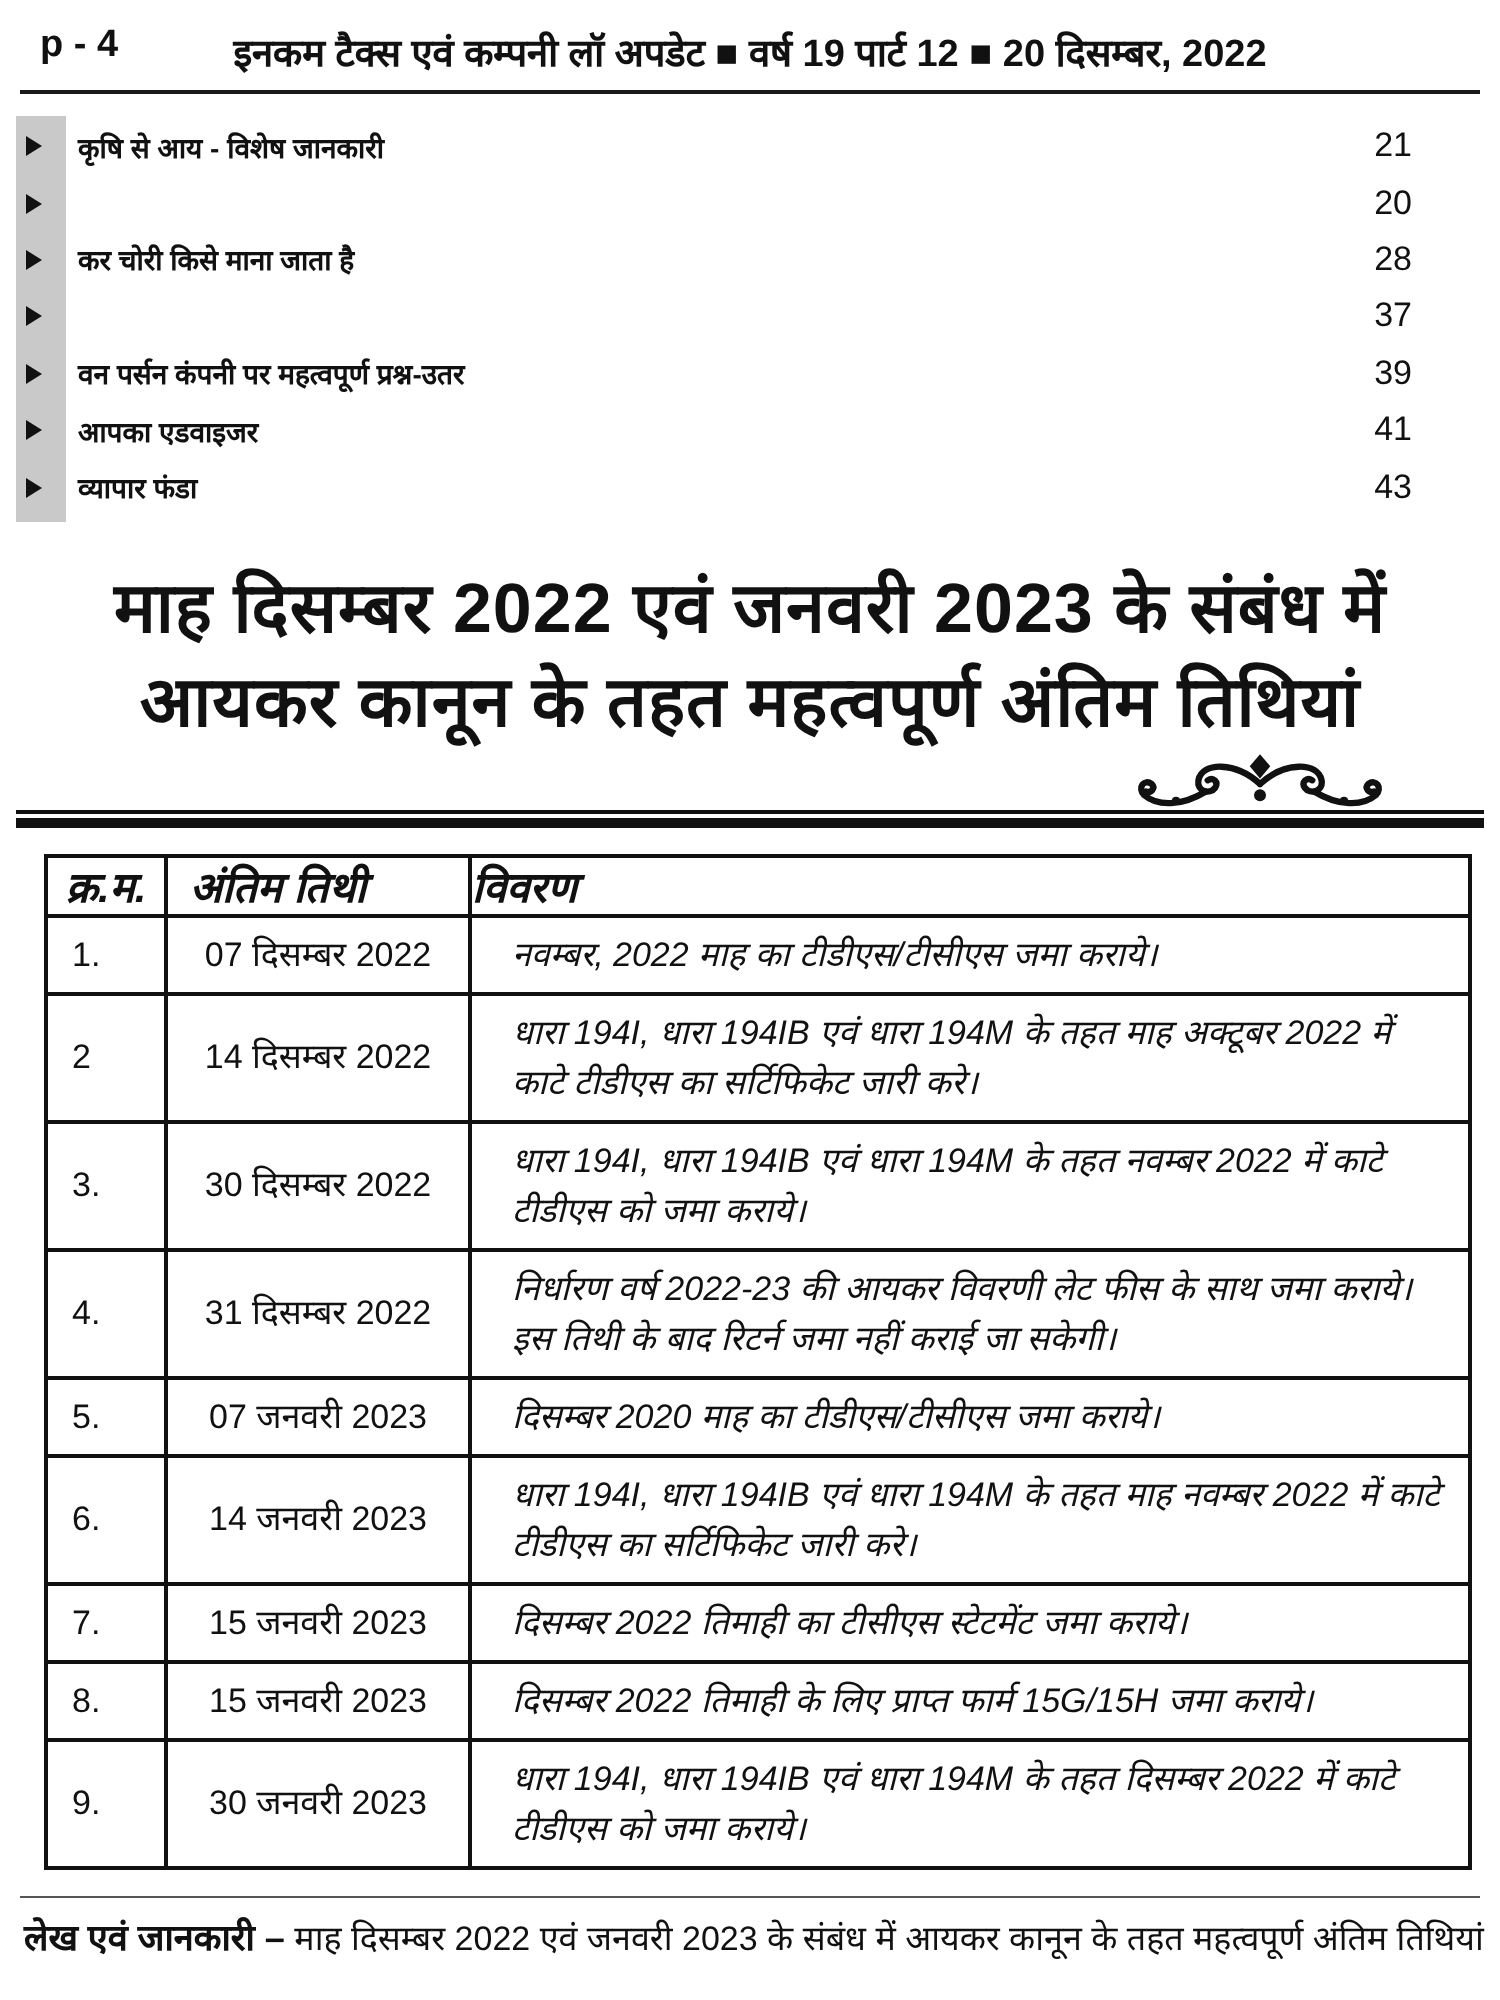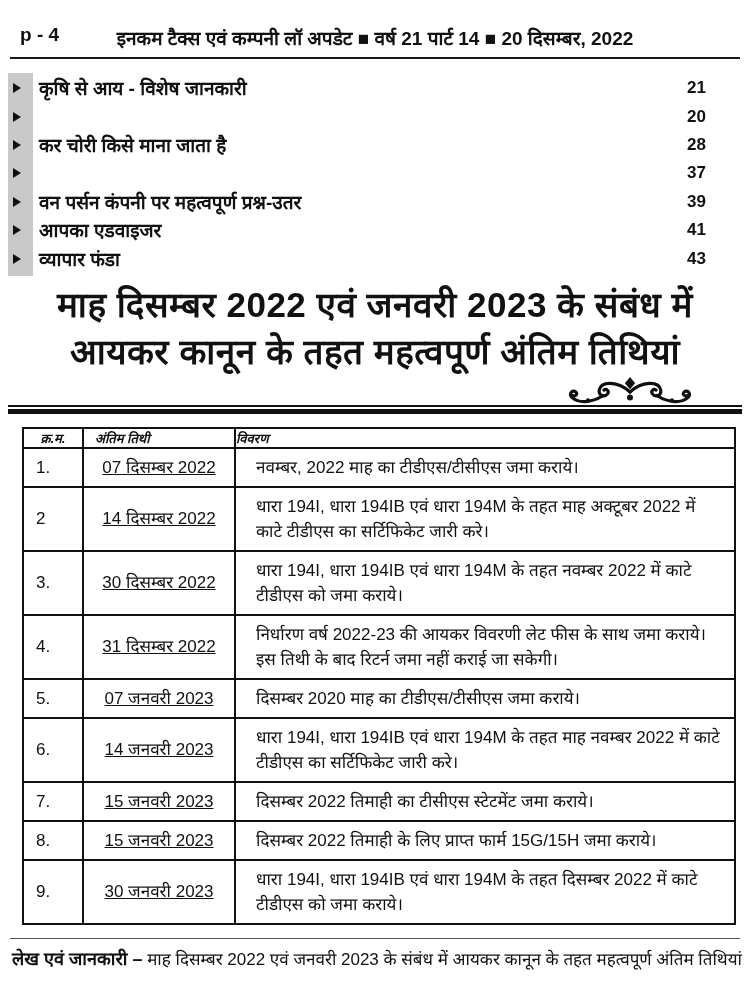--- a/index.html
+++ b/index.html
@@ -1,68 +1,68 @@
 <!DOCTYPE html>
 <html><head>
 <meta charset="utf-8">
 <style>
   * { margin:0; padding:0; box-sizing:border-box; }
   html,body { width:750px; background:#fff; color:#111; font-family:"Liberation Sans","DejaVu Sans",sans-serif; }
   .page { width:750px; height:1000px; background:#fff; overflow:hidden; position:relative; }
 
   
-  .masthead { position:relative; margin:12px 10px; padding:13px 0 6px; border-bottom:2px solid #1a1a1a; }
+  .masthead { position:relative; margin:0 10px; padding:13px 0 6px; border-bottom:2px solid #1a1a1a; }
   .page-label { position:absolute; left:10px; top:12px; font-weight:bold; font-size:19px; }
   .masthead-title { display:block; text-align:center; font-weight:bold; font-size:19px; }
 
   
   .toc { position:relative; margin-top:9px; padding:3px 0 5px; }
   .toc-strip { position:absolute; left:8px; top:2px; bottom:2px; width:25px; background:#c9c9c9; }
   .toc-row { position:relative; display:flex; align-items:center; height:28.4px; z-index:1; }
   .tri { width:0; height:0; border-left:8px solid #111; border-top:5px solid transparent; border-bottom:5px solid transparent; margin-left:13px; flex:0 0 auto; }
-  .toc-label { margin-left:18px; font-weight:bold; font-size:19px; white-space:nowrap; }
-  .toc-page { margin-left:auto; padding-right:44px; font-weight:bold; font-size:17px; }
-
-  
-  .title { margin-top:3px; text-align:center; font-weight:900; font-size:35px; line-height:47px; letter-spacing:0.5px; }
+  .toc-label { margin-left:18px; font-weight:bold; font-size:14px; white-space:nowrap; }
+  .toc-page { margin-left:auto; padding-right:44px; font-weight:normal; font-size:17px; }
+
+  
+  .title { margin-top:18px; text-align:center; font-weight:900; font-size:35px; line-height:47px; letter-spacing:0.5px; }
 
   
   .ornament-row { position:relative; height:30px; margin:0 8px; }
   .ornament { position:absolute; right:42px; bottom:-3px; }
   .double-rule { margin:0 8px; }
   .double-rule .thin { height:2px; background:#111; }
   .double-rule .gap { height:2px; }
   .double-rule .thick { height:5px; background:#111; }
 
   
   table.deadlines { margin:13px 15px 0 22px; width:712px; border-collapse:collapse; table-layout:fixed; }
   table.deadlines, table.deadlines th, table.deadlines td { border:2px solid #111; }
   col.c-sn { width:60px; } col.c-date { width:152px; } col.c-desc { width:500px; }
-  th { font-style:italic; font-weight:bold; font-size:13px; height:17px; text-align:left; }
+  th { font-style:italic; font-weight:bold; font-size:21px; height:17px; text-align:left; }
   th.h-sn { text-align:center; }
   th.h-date { padding-left:11px; }
   th.h-desc { }
   td { font-size:17px; line-height:25px; padding:6px 0; vertical-align:middle; }
   td.sn { padding-left:12px; }
-  td.date { text-align:center;text-decoration:underline; }
-  td.desc { padding-left:20px; padding-right:8px; }
+  td.date { text-align:center; }
+  td.desc { padding-left:20px; padding-right:8px;font-style:italic; }
 
   
   .footnote-rule { margin:13px 10px 0; height:1px; background:#555; }
   .footer-line { margin:7px 12px 0; font-size:17px; white-space:nowrap; }
   .footer-label { font-weight:bold; font-size:18px; }
 </style>
 </head>
 <body>
 
 <div class="page">
 
   <header class="masthead">
     <span class="page-label">p - 4</span>
-    <span class="masthead-title">इनकम टैक्स एवं कम्पनी लॉ अपडेट ■ वर्ष 21 पार्ट 14 ■ 20 दिसम्बर, 2022</span>
+    <span class="masthead-title">इनकम टैक्स एवं कम्पनी लॉ अपडेट ■ वर्ष 19 पार्ट 12 ■ 20 दिसम्बर, 2022</span>
   </header>
 
   <nav class="toc">
     <div class="toc-strip"></div>
 
       <div class="toc-row">
         <span class="tri"></span>
         <span class="toc-label">कृषि से आय - विशेष जानकारी</span>
         <span class="toc-page">21</span>
       </div>

